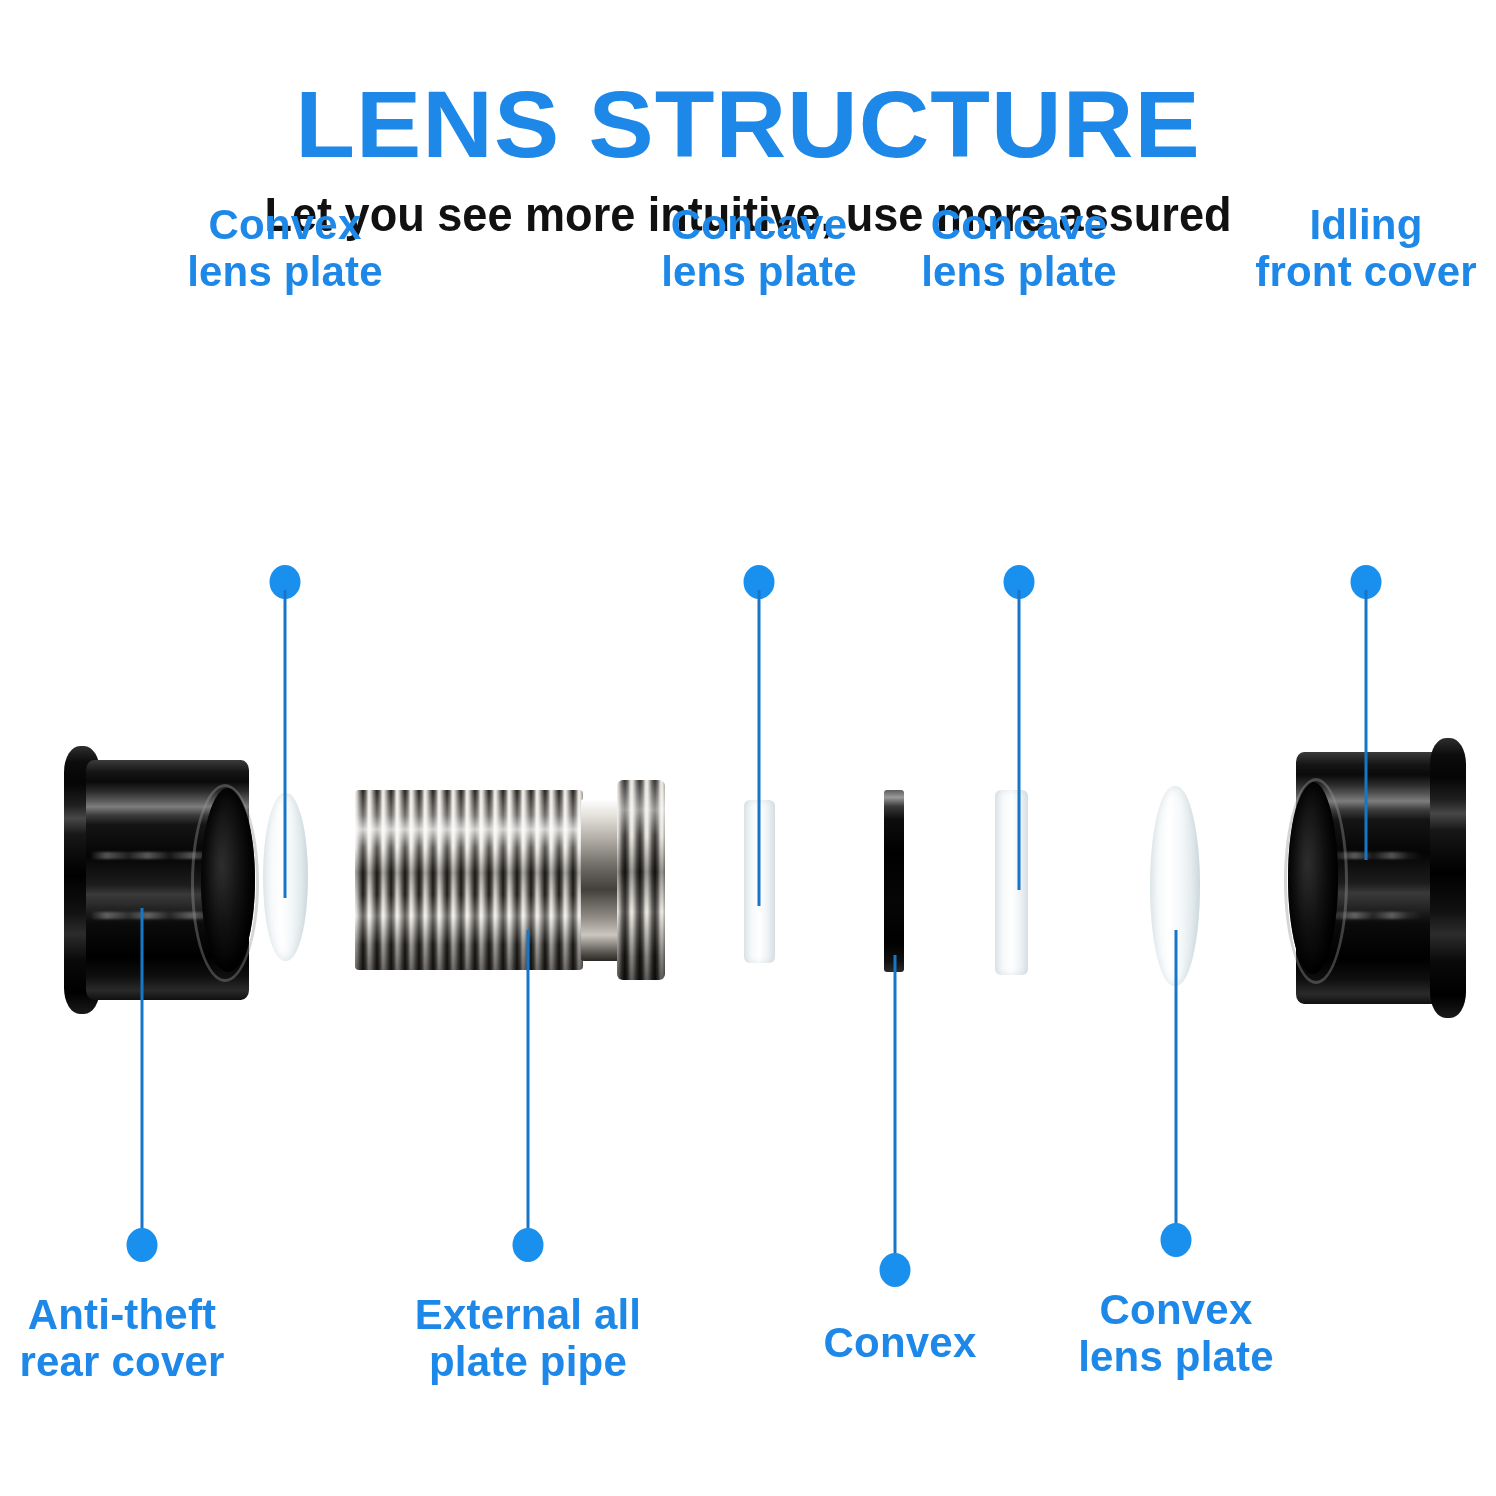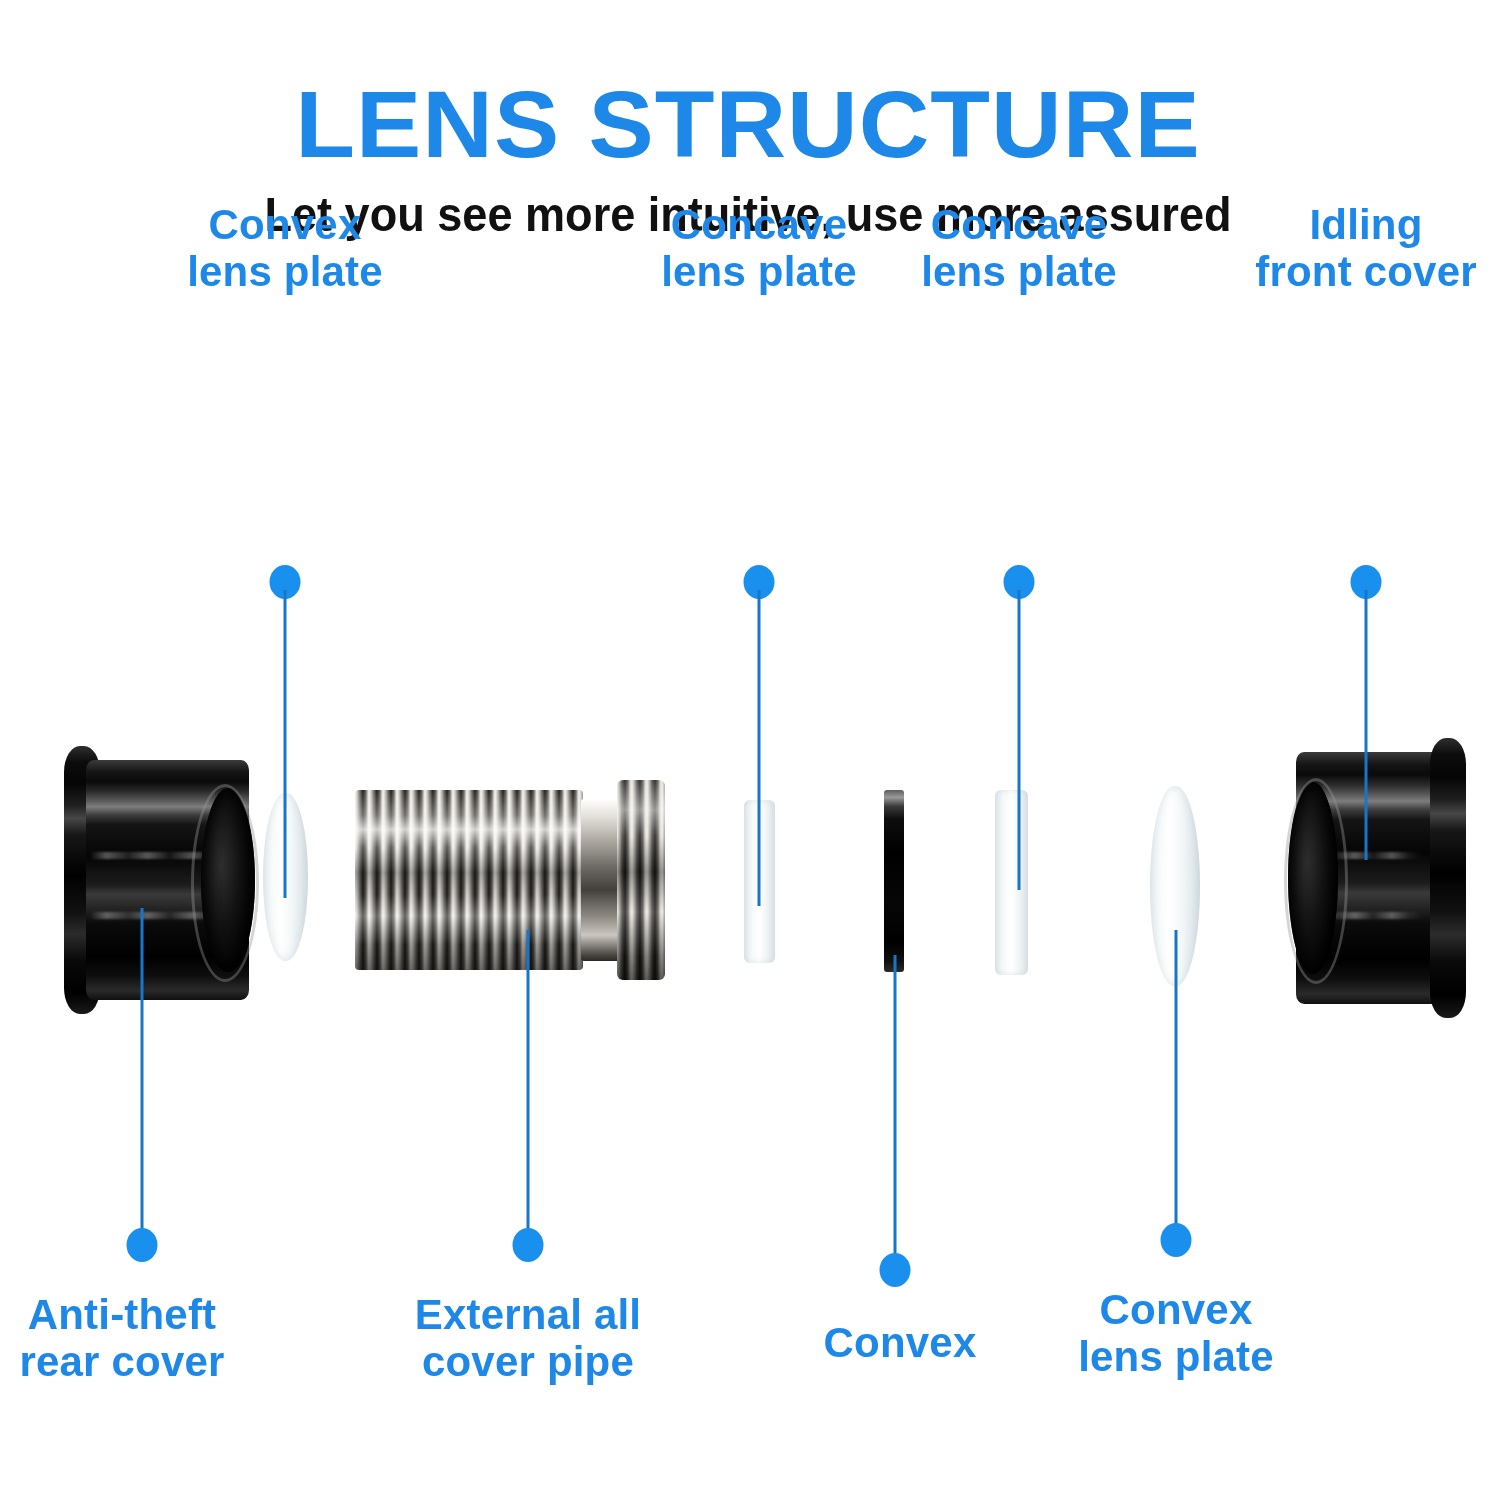--- a/index.html
+++ b/index.html
@@ -225,21 +225,21 @@
     <div class="stem" style="left:0px;top:0px;height:322px;"></div>
     <div class="dot" style="left:0px;top:320px;"></div>
     <div class="lbl" style="left:-20px;top:383px;width:340px;">Anti-theft
 rear cover</div>
   </div>
 
   <div class="callout bot" style="left:528px;top:930px;">
     <div class="stem" style="left:0px;top:0px;height:300px;"></div>
     <div class="dot" style="left:0px;top:298px;"></div>
     <div class="lbl" style="left:0px;top:361px;width:380px;">External all
-cover pipe</div>
+plate pipe</div>
   </div>
 
   <div class="callout bot" style="left:895px;top:955px;">
     <div class="stem" style="left:0px;top:0px;height:300px;"></div>
     <div class="dot" style="left:0px;top:298px;"></div>
     <div class="lbl" style="left:5px;top:364px;width:300px;">Convex</div>
   </div>
 
   <div class="callout bot" style="left:1176px;top:930px;">
     <div class="stem" style="left:0px;top:0px;height:295px;"></div>

